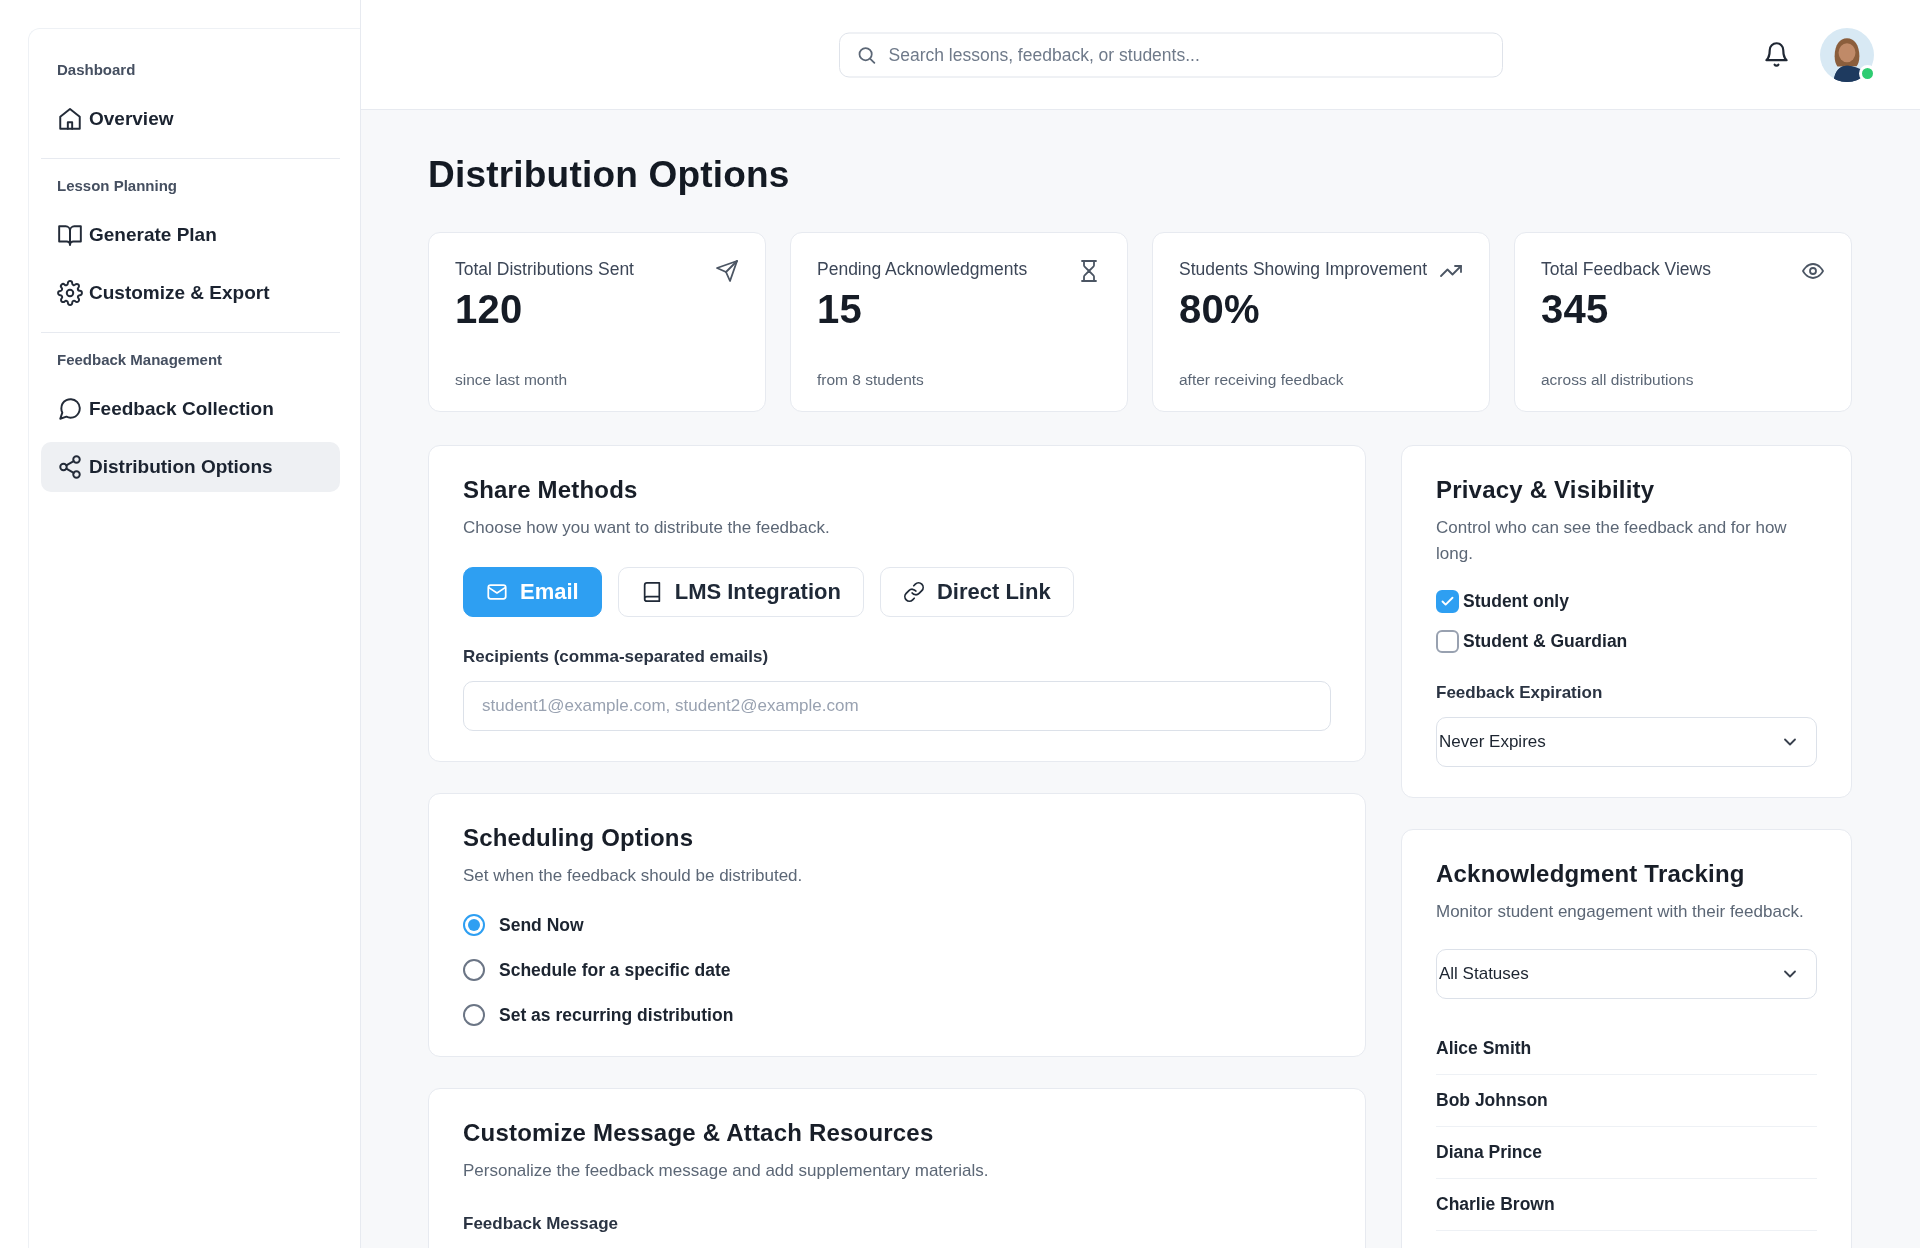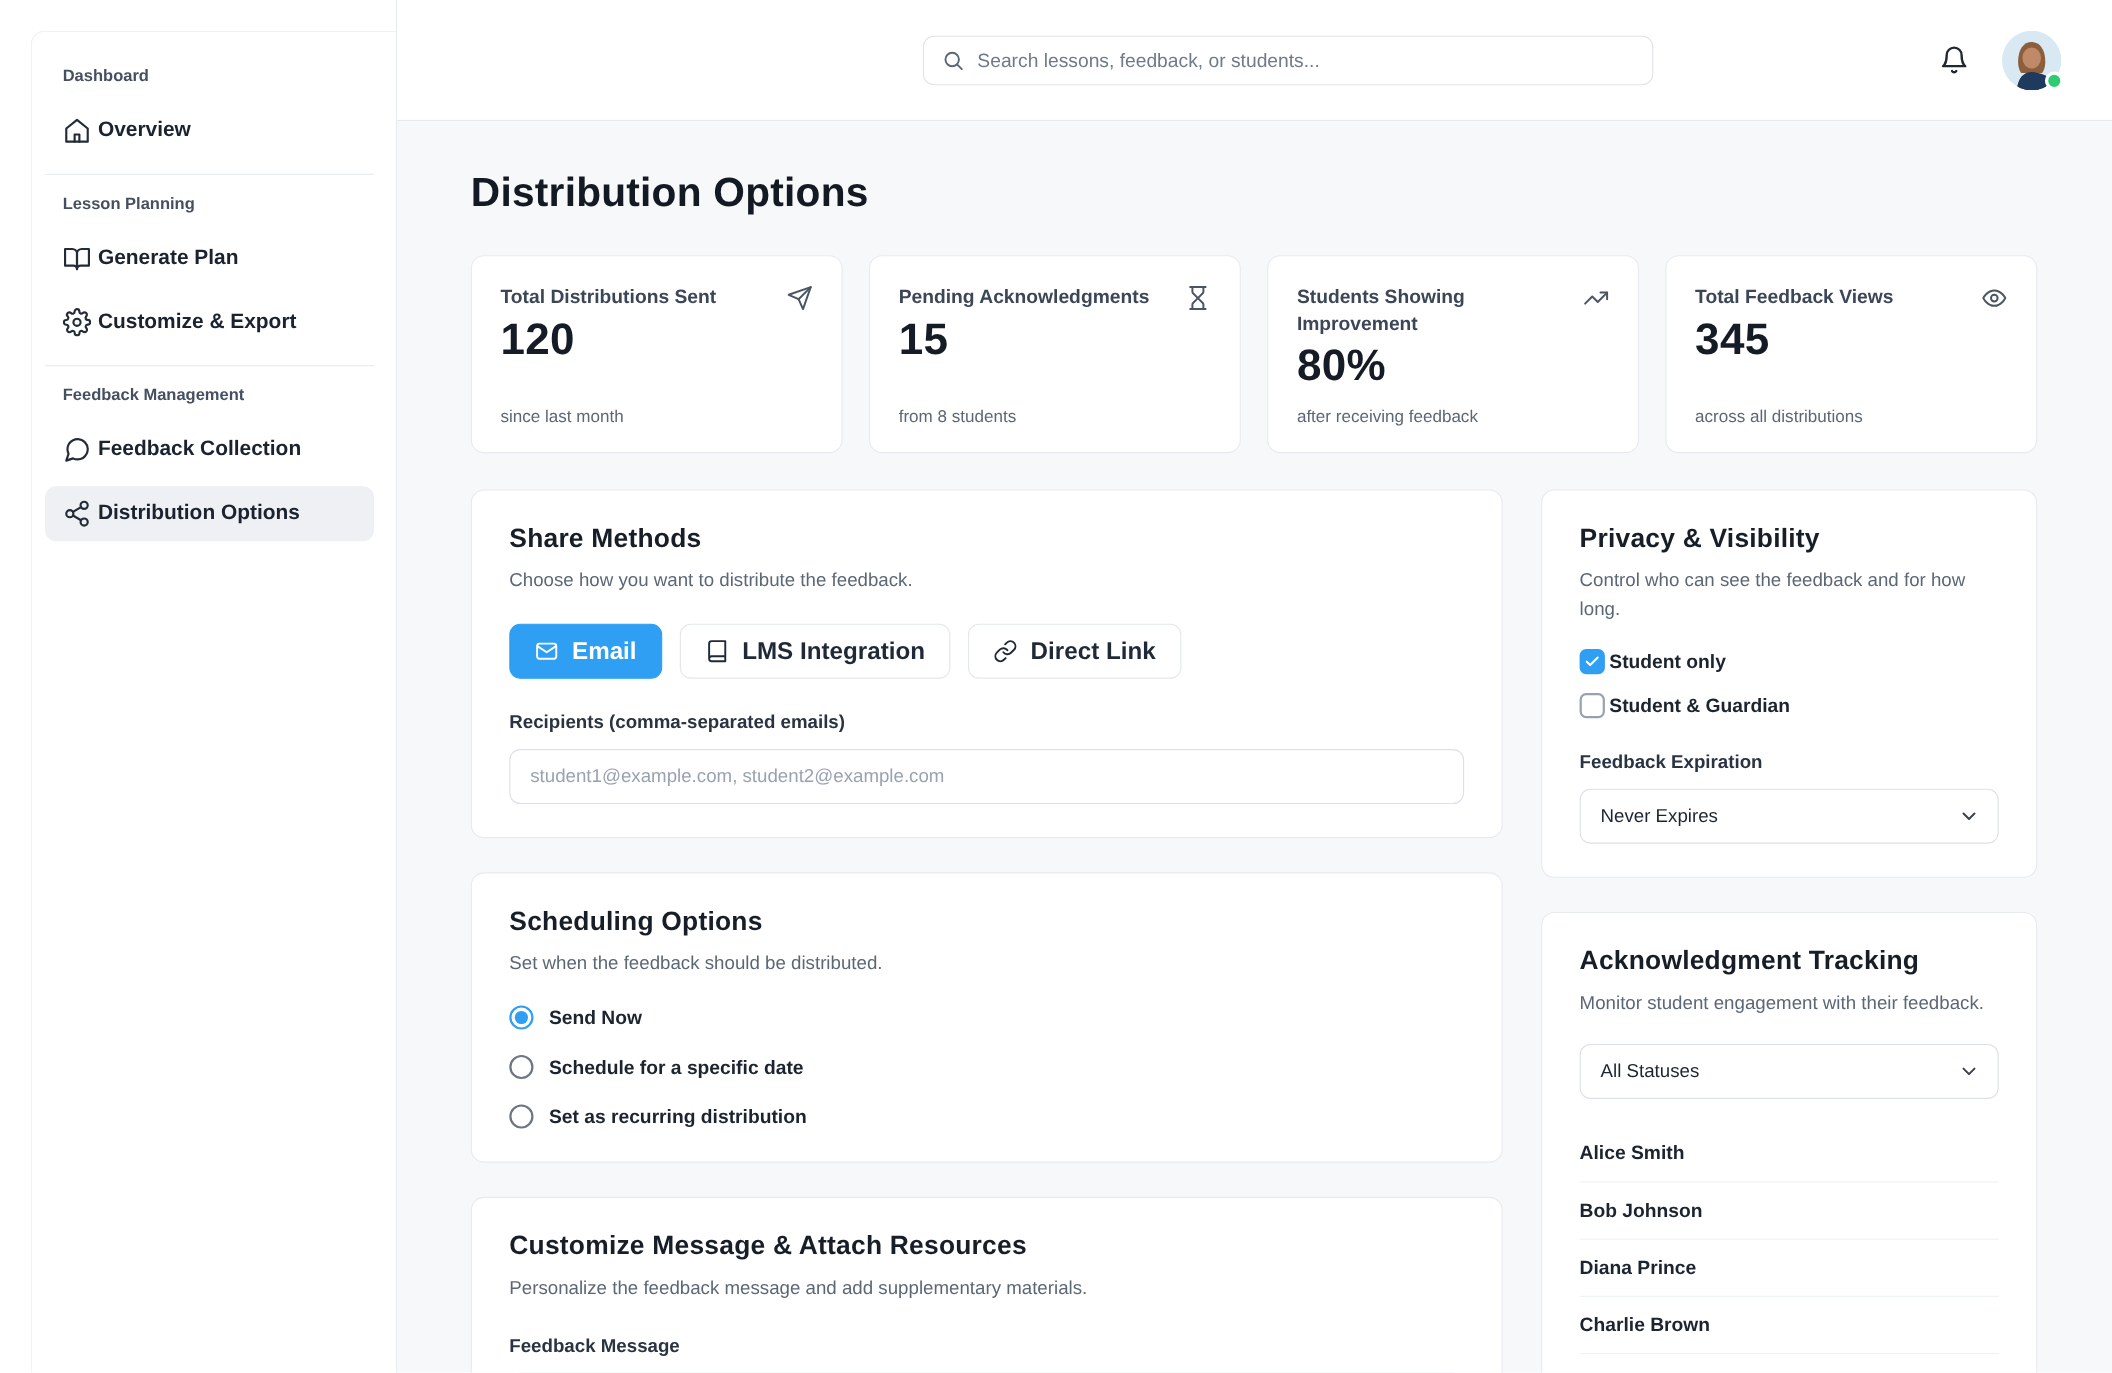--- a/index.html
+++ b/index.html
@@ -69,21 +69,21 @@
   .content{padding:44px 68px 0 67px;overflow:hidden;flex:1;}
   .page-title{font-size:37px;font-weight:800;color:var(--ink);letter-spacing:.2px;}
 
   
   .stats-row{display:grid;grid-template-columns:repeat(4,1fr);gap:24px;margin-top:36px;}
   .stat-card{
     background:#fff;border:1px solid var(--line);border-radius:12px;
     height:180px;padding:24px 26px 22px 26px;display:flex;flex-direction:column;
   }
   .stat-head{display:flex;align-items:flex-start;gap:10px;}
-  .stat-label{font-size:17.5px;font-weight:700;color:var(--ink-3);line-height:1.4;flex:1;}
+  .stat-label{font-size:17.5px;font-weight:400;color:var(--ink-3);line-height:1.4;flex:1;}
   .stat-icon{color:#4b5563;margin-top:2px;flex:0 0 auto;}
   .stat-value{font-size:40px;font-weight:800;color:#161c26;margin-top:4px;letter-spacing:.3px;}
   .stat-note{margin-top:auto;font-size:15.5px;color:var(--muted);}
 
   
   .columns{display:grid;grid-template-columns:938px 1fr;gap:35px;margin-top:33px;align-items:start;}
   .card{
     background:#fff;border:1px solid var(--line);border-radius:12px;
     padding:30px 34px;margin-bottom:31px;
   }
@@ -127,21 +127,21 @@
   
   .check-list{margin-top:24px;display:flex;flex-direction:column;gap:17px;}
   .check-row{display:flex;align-items:center;gap:4px;cursor:pointer;}
   .checkbox{
     width:23px;height:23px;border-radius:6px;border:2px solid #98a1b0;background:#fff;flex:0 0 auto;
     display:flex;align-items:center;justify-content:center;color:#fff;
   }
   .checkbox.checked{background:var(--accent);border-color:var(--accent);}
   .select{
     margin-top:14px;height:50px;border:1px solid var(--field-border);border-radius:10px;background:#fff;
-    display:flex;align-items:center;justify-content:space-between;padding:0 16px 0 18px;cursor:pointer;
+    display:flex;align-items:center;justify-content:space-between;padding:0 16px 0 2px;cursor:pointer;
   }
   .select .select-value{font-size:17px;font-weight:500;color:#1c2430;}
   .select .chev{color:#39414e;}
 
   
   .tracking-card{margin-top:9px;}
   .student-list{margin-top:24px;}
   .student-row{
     padding:15px 0;font-size:17.5px;font-weight:600;color:#1c2430;
     border-bottom:1px solid var(--line-soft);

